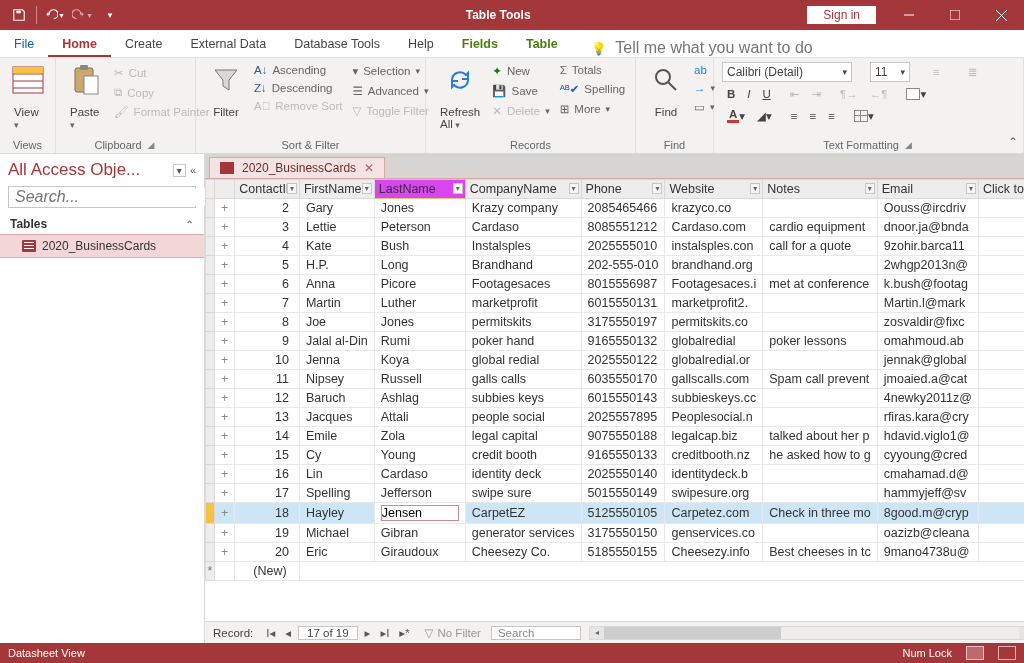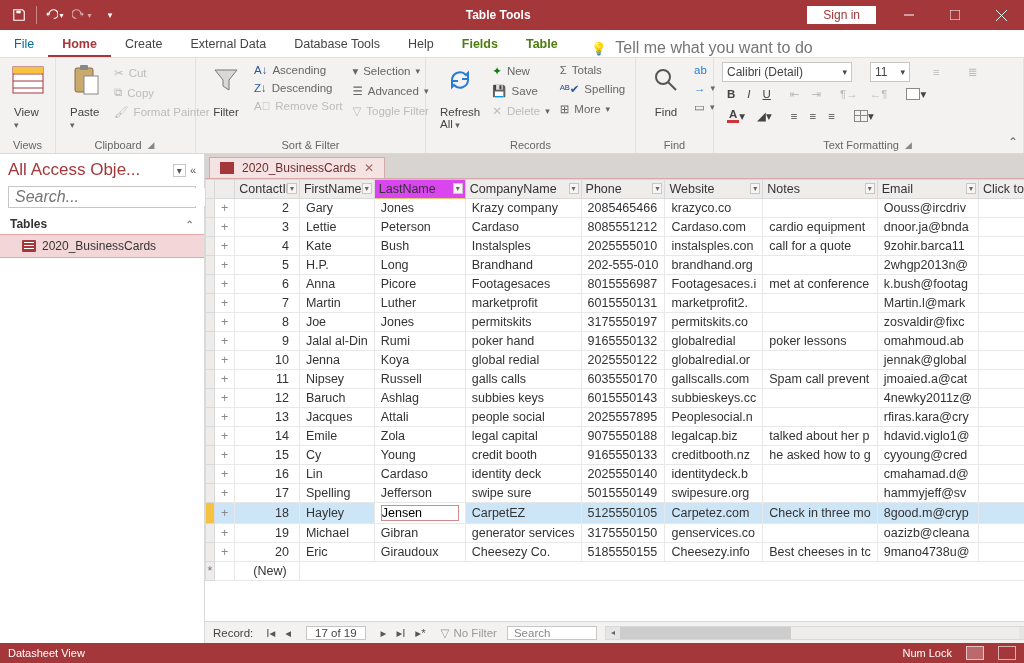--- a/index.html
+++ b/index.html
@@ -70,21 +70,21 @@
   table.dgrid tr.sel td { background:#cde6f7;}
   table.dgrid tr.sel td.rowhdr { background:#f5c242;}
   table.dgrid tr.sel td.editing { background:#fff; }
   .cell-input { border:1px solid #d28b8d; outline:none; font-size:12.5px; padding:0; width:78px; font-family:inherit;}
   .newstar { color:#777; text-align:center;}
 
   
   .recnav { height:22px; border-top:1px solid #d9d9d9; background:#f3f2f1; display:flex; align-items:center; font-size:11.5px; color:#444;}
   .recnav .lbl { padding:0 8px;}
   .recnav .nbtn { padding:0 5px; cursor:pointer; color:#555;}
-  .recnav .pos { border:1px solid #c8c6c4; background:#fff; padding:0 8px; margin:0 10px;}
+  .recnav .pos { border:1px solid #c8c6c4; background:#fff; padding:0 8px; margin:0 2px;}
   .recnav .filter { color:#999; padding:0 10px; display:flex; align-items:center; gap:4px;}
   .recnav .searchbox { border:1px solid #c8c6c4; background:#fff; padding:0 6px; width:90px; color:#888;}
   .recnav .hscroll { flex:1; margin:0 6px 0 8px; height:14px; background:#efedec; border:1px solid #d9d9d9; position:relative;}
   .recnav .hscroll .thumb { position:absolute; left:0; top:0; bottom:0; width:40%; background:#cdcdcd;}
   .recnav .hscroll .arr { position:absolute; top:0; bottom:0; width:14px; background:#e5e5e5; display:flex; align-items:center; justify-content:center; font-size:8px; color:#666;}
   .recnav .hscroll .arr.l{left:0;} .recnav .hscroll .arr.r{right:0;}
 
   
   .status { height:20px; background:#a4373a; color:#fff; font-size:11px; display:flex; align-items:center; padding:0 8px; justify-content:space-between;}
   .status .right { display:flex; align-items:center; gap:14px;}

